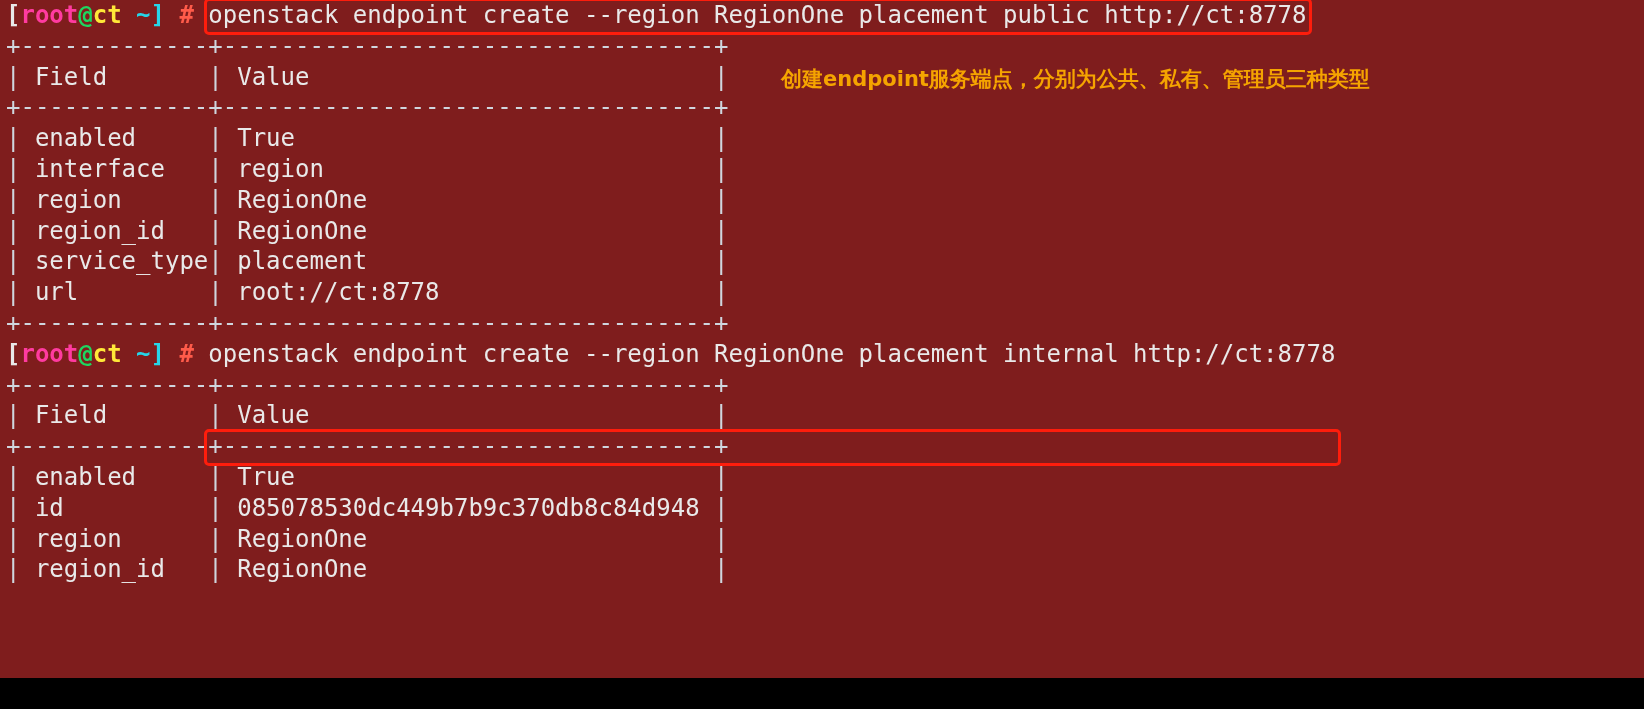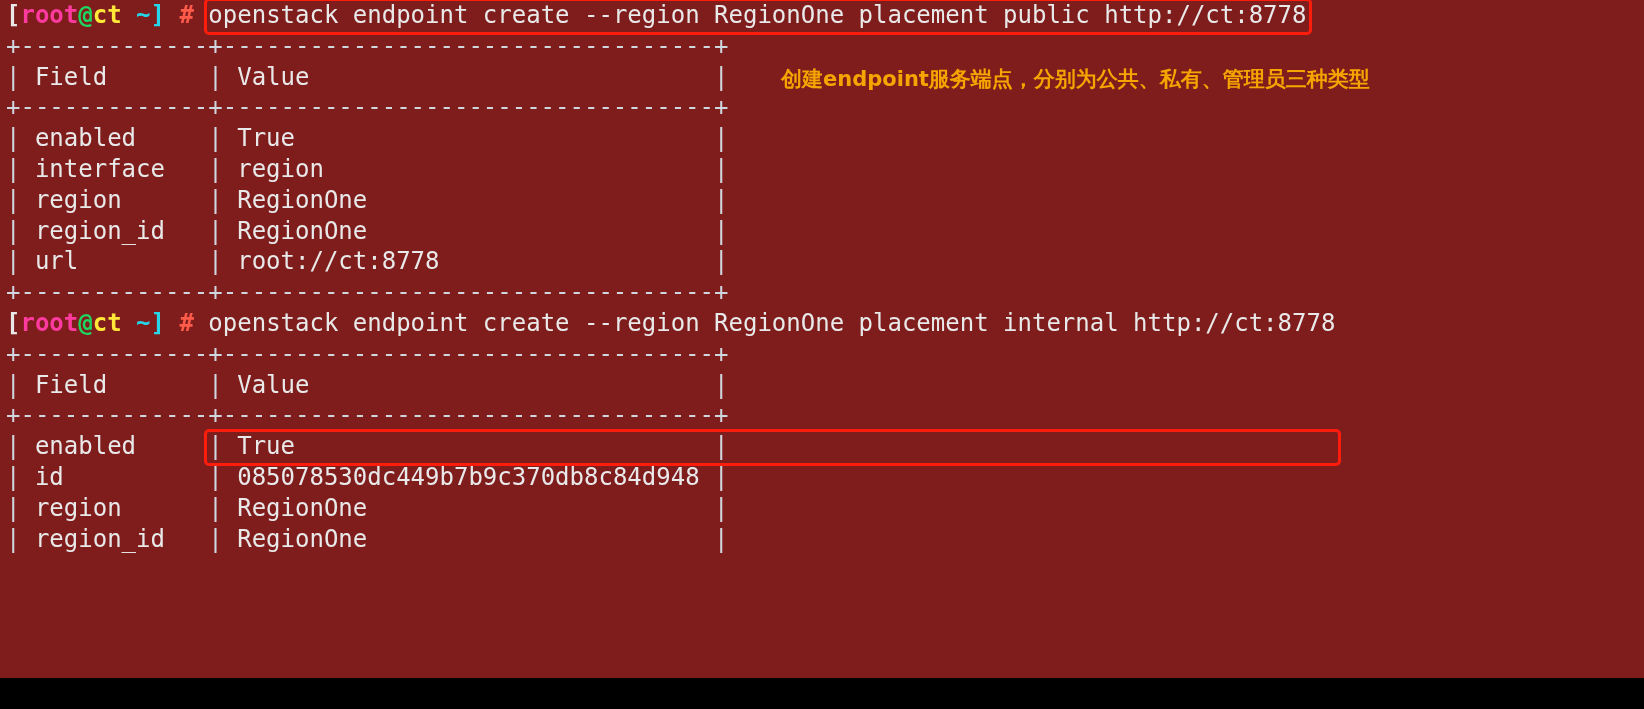--- a/index.html
+++ b/index.html
@@ -77,20 +77,21 @@
 
   <div class="line indent"><span class="pipe">| </span><span class="cell">Field</span><span class="pipe" id="t1hpad">       </span><span class="pipe">| </span><span class="cell">Value</span><span class="pipe" id="t1hpad2">                            </span><span class="pipe">|</span></div>
 
   <div class="line indent"><span class="rule">+-------------+----------------------------------+</span></div>
 
   <div id="table1-body">
       <div class="line indent"><span class="pipe">| </span><span class="cell">enabled     </span><span class="pipe">| </span><span class="cell">True                            </span><span class="pipe"> |</span></div>
       <div class="line indent"><span class="pipe">| </span><span class="cell">interface   </span><span class="pipe">| </span><span class="cell">region                          </span><span class="pipe"> |</span></div>
       <div class="line indent"><span class="pipe">| </span><span class="cell">region      </span><span class="pipe">| </span><span class="cell">RegionOne                       </span><span class="pipe"> |</span></div>
       <div class="line indent"><span class="pipe">| </span><span class="cell">region_id   </span><span class="pipe">| </span><span class="cell">RegionOne                       </span><span class="pipe"> |</span></div>
+      <div class="line indent"><span class="pipe">| </span><span class="cell">service_type</span><span class="pipe">| </span><span class="cell">placement                       </span><span class="pipe"> |</span></div>
       <div class="line indent"><span class="pipe">| </span><span class="cell">url         </span><span class="pipe">| </span><span class="cell">root://ct:8778                  </span><span class="pipe"> |</span></div>
     </div>
 
   <div class="line indent"><span class="rule">+-------------+----------------------------------+</span></div>
 
   <div class="line indent"><span class="p-bracket">[</span><span class="p-user">root</span><span class="p-at">@</span><span class="p-host">ct</span><span class="p-path"> ~]</span><span class="p-hash"> # </span><span class="cmd">openstack endpoint create --region RegionOne placement internal http://ct:8778</span></div>
 
   <div class="line indent"><span class="rule">+-------------+----------------------------------+</span></div>
 
   <div class="line indent"><span class="pipe">| </span><span class="cell">Field</span><span class="pipe" id="t2hpad">       </span><span class="pipe">| </span><span class="cell">Value</span><span class="pipe" id="t2hpad2">                            </span><span class="pipe">|</span></div>

